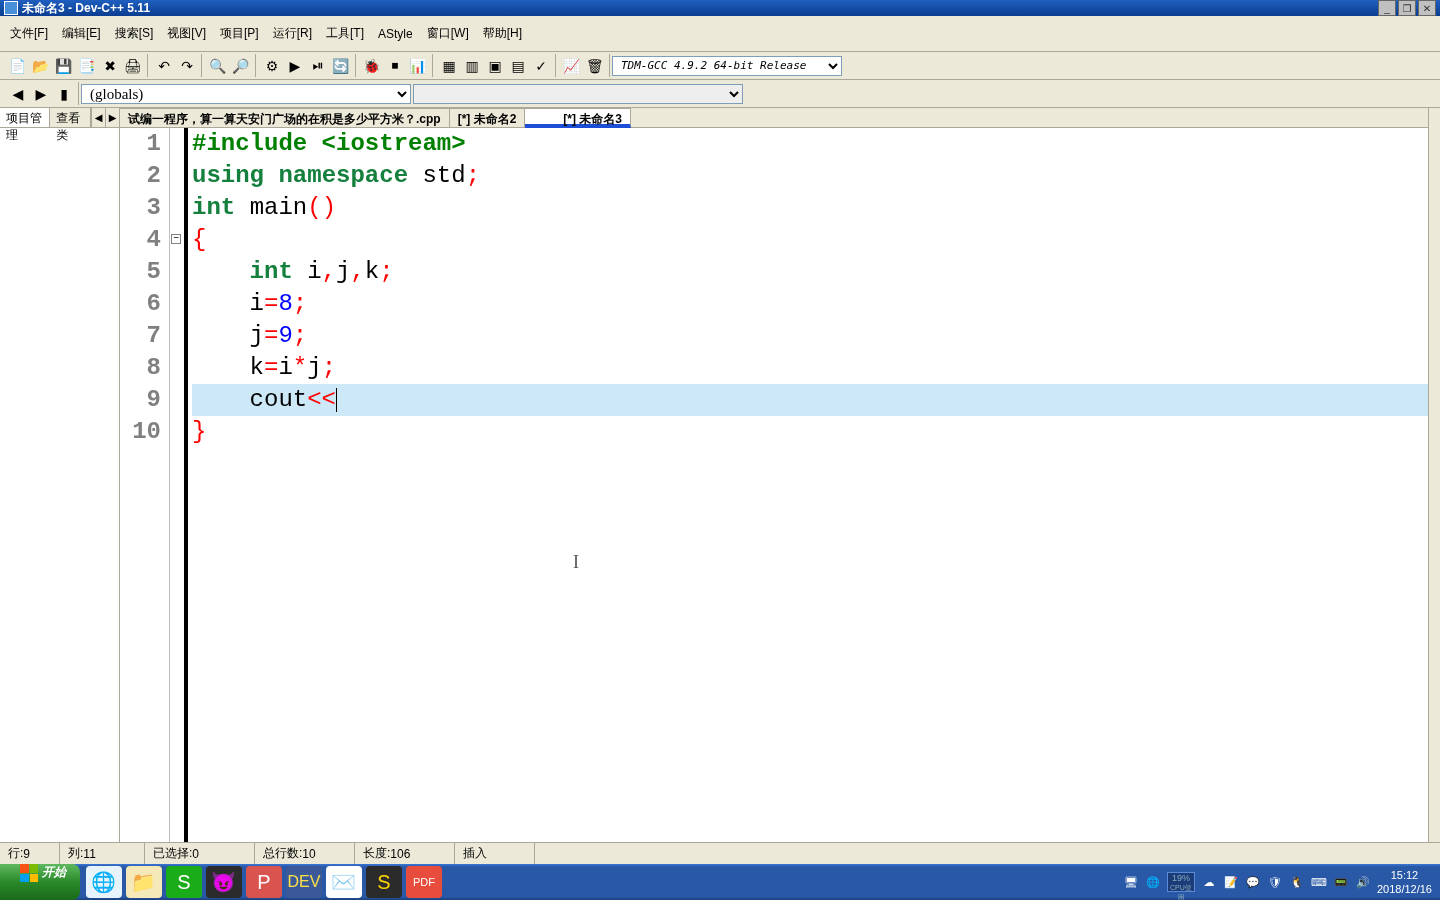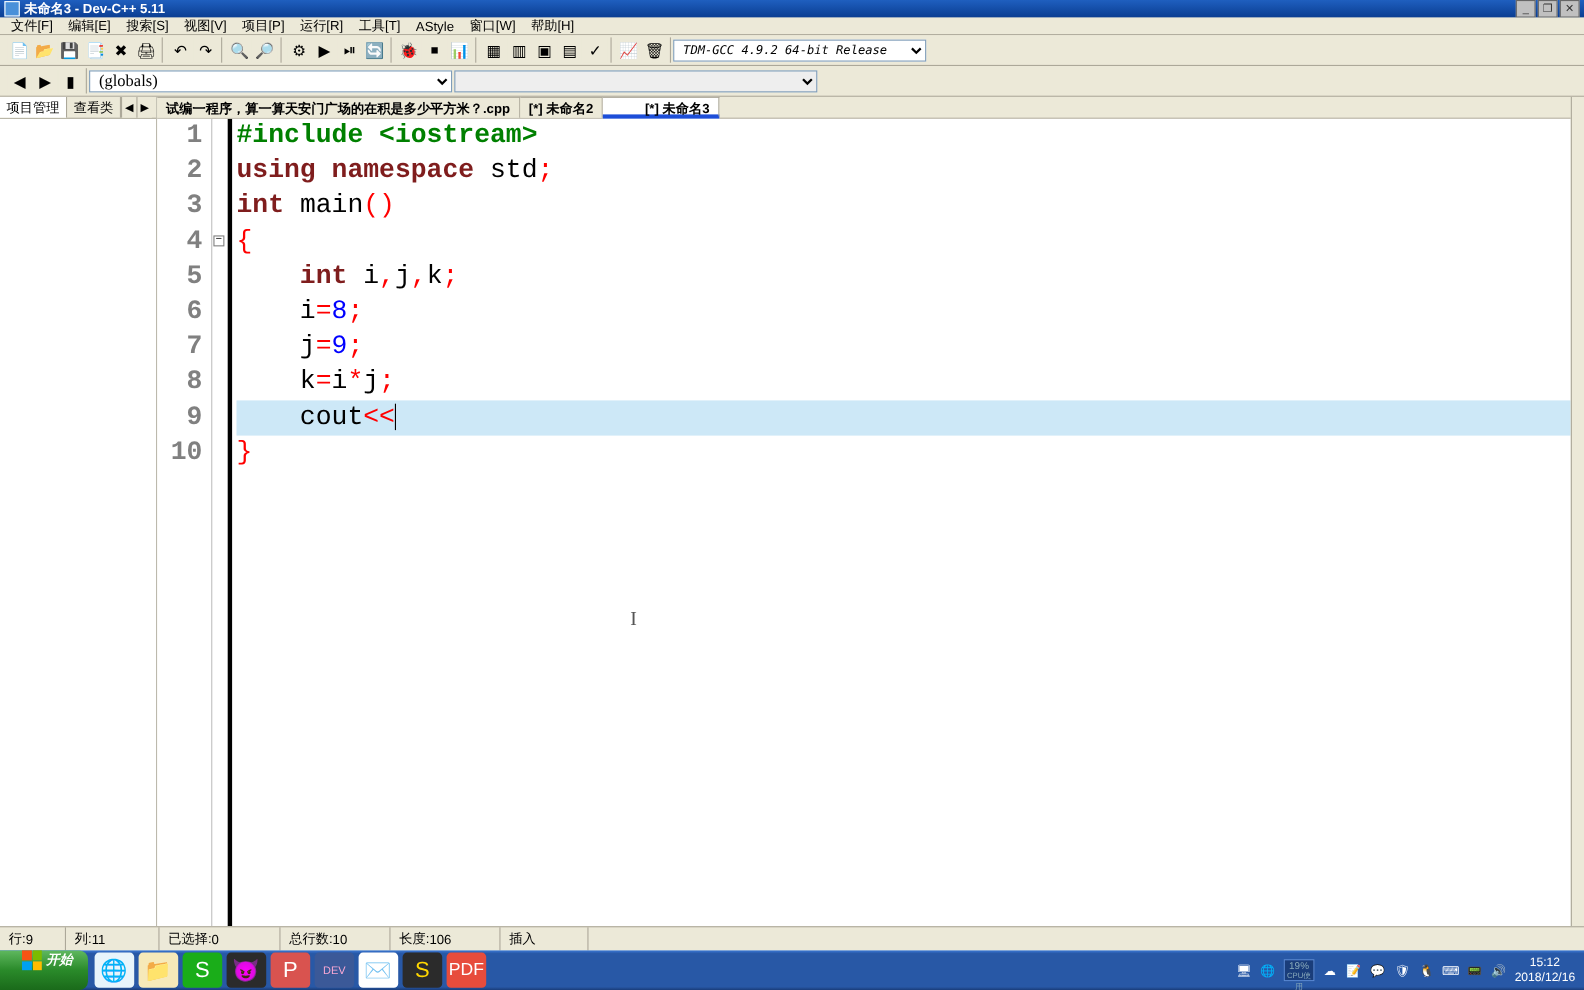--- a/index.html
+++ b/index.html
@@ -36,21 +36,21 @@
   border: 1px solid #666;
   display: flex;
   align-items: center;
   justify-content: center;
   font-size: 10px;
   color: #333;
   cursor: pointer;
 }
 .menubar {
   background: #ece9d8;
-  height: 16px;
+  height: 36px;
   display: flex;
   align-items: center;
   padding: 0 4px;
   gap: 2px;
   border-bottom: 1px solid #aca899;
 }
 .menu-item {
   padding: 2px 6px;
   cursor: pointer;
 }
@@ -105,21 +105,21 @@
   border: 1px solid #7f9db9;
   background: #eee;
   width: 330px;
 }
 .body-area {
   flex: 1;
   display: flex;
   overflow: hidden;
 }
 .left-panel {
-  width: 143px;
+  width: 120px;
   background: white;
   border-right: 1px solid #aca899;
   display: flex;
   flex-direction: column;
 }
 .panel-tabs {
   background: #ece9d8;
   display: flex;
   height: 20px;
   border-bottom: 1px solid #aca899;
@@ -198,21 +198,21 @@
   text-align: center;
   cursor: pointer;
 }
 .code-lines {
   flex: 1;
   border-left: 4px solid #000000;
   padding-left: 4px;
 }
 .code-line { height: 32px; line-height: 32px; white-space: pre; }
 .code-line.highlighted { background: #cde8f7; }
-.kw { color: #7f1d1d; font-weight: bold; }
+.kw { color: #15803d; font-weight: bold; }
 .pre { color: #008000; font-weight: bold; }
 .punct { color: #ff0000; }
 .num { color: #0000ff; }
 .ident { color: #000; }
 .cursor {
   display: inline-block;
   width: 1px;
   height: 24px;
   background: black;
   vertical-align: middle;
@@ -489,24 +489,24 @@
         <span></span>
       </div>
     <span>开始</span>
   </div>
   <div class="task-icons">
     <div class="task-icon" style="background:#e8f4fb">🌐</div>
     <div class="task-icon" style="background:#f6e9b9">📁</div>
     <div class="task-icon" style="background:#1aad19;color:white">S</div>
     <div class="task-icon" style="background:#2b2b2b">😈</div>
     <div class="task-icon" style="background:#d9534f;color:white">P</div>
-    <div class="task-icon" style="background:#3b5998;color:#f9a8d4;font-size:10px">DEV</div>
+    <div class="task-icon" style="background:#3b5998;color:#fde047;font-size:16px">DEV</div>
     <div class="task-icon" style="background:#fff">✉️</div>
     <div class="task-icon" style="background:#2b2b2b;color:#ffd700">S</div>
-    <div class="task-icon" style="background:#e74c3c;color:white;font-size:16px">PDF</div>
+    <div class="task-icon" style="background:#e74c3c;color:white;font-size:11px">PDF</div>
   </div>
   <div class="systray">
     <div class="tray-icon">🖥</div>
     <div class="tray-icon">🌐</div>
     <div class="cpu-indicator">
       <div>19%</div>
       <div style="font-size:7px">CPU使用</div>
     </div>
     <div class="tray-icon">☁</div>
     <div class="tray-icon">📝</div>

